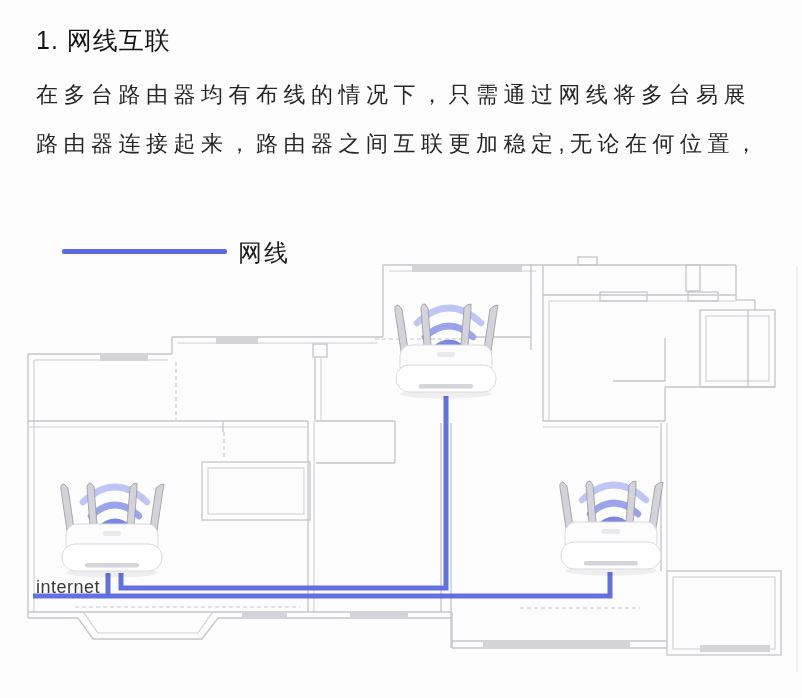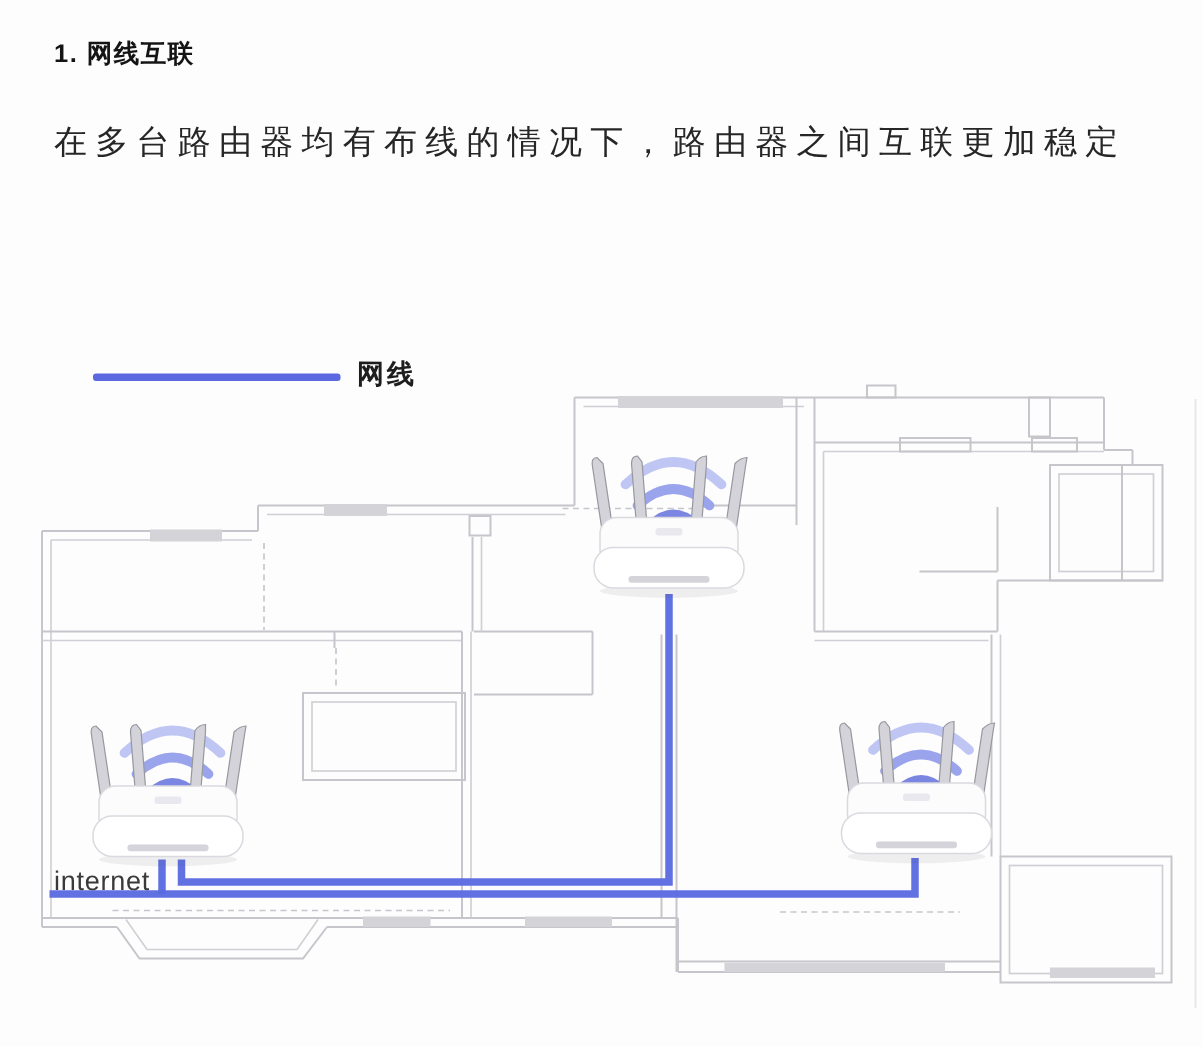--- a/index.html
+++ b/index.html
@@ -3,34 +3,34 @@
 <meta charset="utf-8">
 <style>
   html,body{margin:0;padding:0;}
   body{
     width:802px;height:698px;position:relative;overflow:hidden;
     background:#fdfdfd;
     font-family:"Liberation Sans","DejaVu Sans",sans-serif;
   }
   .title{
     position:absolute;left:36px;top:24px;
-    font-size:17px;font-weight:bold;color:#141414;letter-spacing:1px;
+    font-size:25px;font-weight:normal;color:#141414;letter-spacing:1px;
   }
   .paragraph{
     position:absolute;left:36px;top:70px;width:760px;
     font-size:22px;color:#262626;letter-spacing:5.5px;line-height:49px;
   }
   .legend{position:absolute;left:0;top:0;width:100%;}
   .legend-line{
     position:absolute;left:62px;top:249px;width:165px;height:5px;
     background:#5a69e0;border-radius:2px;
   }
   .legend-label{
     position:absolute;left:238px;top:237px;
-    font-size:18px;color:#1d1d1d;letter-spacing:2px;font-weight:bold;
+    font-size:24px;color:#1d1d1d;letter-spacing:2px;
   }
   svg.plan{position:absolute;left:0;top:0;}
   .wall{stroke:#c5c5cb;stroke-width:1.3;fill:none;}
   .wall2{stroke:#cfcfd5;stroke-width:1.1;fill:none;}
   .wallfill{fill:#d4d4d8;stroke:none;}
   .dash{stroke:#c6c6cd;stroke-width:1.1;stroke-dasharray:4 3;fill:none;}
   .edge{stroke:#e6e6ea;stroke-width:1.2;fill:none;}
   .cable{stroke-width:5;fill:none;opacity:.95;}
   .antenna{fill:#d3d3d9;stroke:#97979f;stroke-width:.8;}
   .deck{fill:#fcfcfd;stroke:#d9d9df;stroke-width:1;}
@@ -42,21 +42,22 @@
   .w2{stroke:#9aa4ec;}
   .w3{stroke:#bfc6f4;}
   .inet-label{font-size:18px;fill:#3a3a3a;letter-spacing:.5px;}
 </style>
 </head>
 <body>
 
 <div class="title">1. 网线互联</div>
 
 <div class="paragraph">
-  <div>在多台路由器均有布线的情况下，路由器之间互联更加稳定</div>
+  <div>在多台路由器均有布线的情况下，只需通过网线将多台易展</div>
+  <div>路由器连接起来，路由器之间互联更加稳定,无论在何位置，</div>
 </div>
 
 <div class="legend">
   <div class="legend-line"></div>
   <div class="legend-label">网线</div>
 </div>
 
 <svg class="plan" width="802" height="698" viewBox="0 0 802 698">
 
   <defs>

